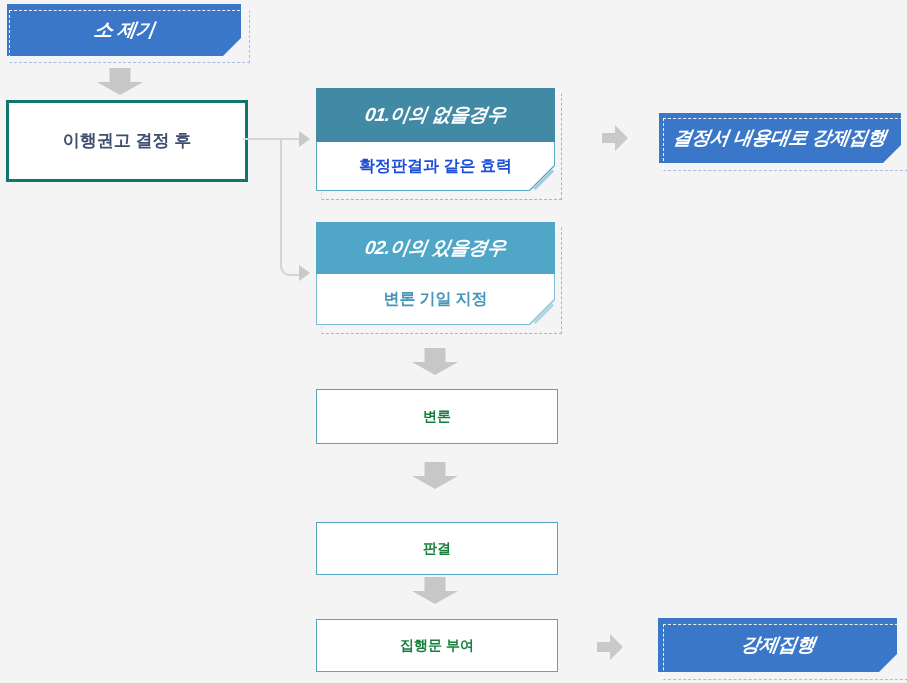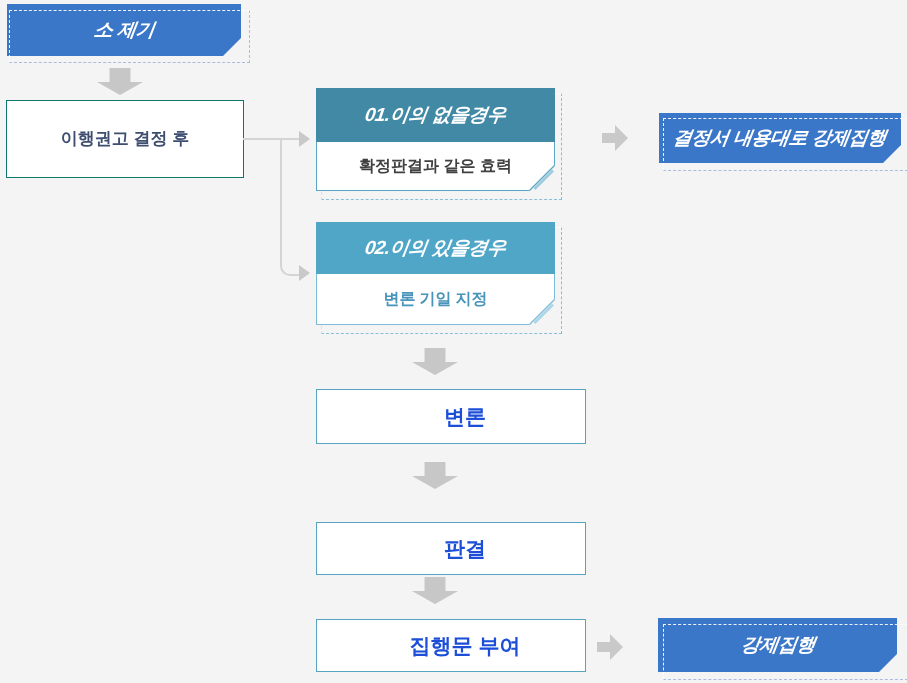--- a/index.html
+++ b/index.html
@@ -21,39 +21,39 @@
   #node-result-no-objection .dash{left:4px;top:5px;width:243px;height:51px;}
   #node-result-no-objection .label{font-size:19px;}
 
   #node-enforcement{left:658px;top:618px;width:239px;height:54px;}
   #node-enforcement .dash{left:5px;top:6px;width:243px;height:54px;}
   #node-enforcement .label{font-size:19px;}
 
   
   .whitebox{position:absolute;background:#fff;display:flex;flex-direction:column;align-items:center;justify-content:center;
     font-weight:bold;text-align:center;}
-  #node-recommendation{left:6px;top:100px;width:236px;height:76px;border:1px solid #0f766e;color:#3e4e70;font-size:17px;line-height:26px;}
-  .stepbox{left:316px;width:240px;border:1px solid #58a3c0;color:#1d4ed8;font-size:21px;padding-left:28px;}
+  #node-recommendation{left:6px;top:100px;width:236px;height:76px;border:3px solid #0f766e;color:#3e4e70;font-size:17px;line-height:26px;}
+  .stepbox{left:316px;width:240px;border:1px solid #58a3c0;color:#15803d;font-size:14px;}
   #node-pleading{top:389px;height:53px;}
   #node-judgment{top:522px;height:51px;}
   #node-writ{top:619px;height:51px;}
 
   
   .option{position:absolute;left:316px;width:239px;}
   .option .dash{position:absolute;left:5px;top:5px;width:239px;height:105px;border:1px dashed;pointer-events:none;
     border-color:rgba(255,255,255,.92) #87bfd8 #87bfd8 #cfe4ee;}
   .option .head{position:relative;display:flex;align-items:center;justify-content:center;color:#fff;font-weight:bold;}
   .option .head .t{font-style:italic;transform:skewX(-8deg);font-size:19px;letter-spacing:-0.5px;}
   .option .body{position:relative;background:#fff;border:1px solid;border-top:none;display:flex;align-items:center;justify-content:center;
     font-weight:bold;font-size:16px;}
   .option .fold{position:absolute;right:-1px;bottom:-1px;width:26px;height:26px;}
 
   #node-case-no-objection{top:88px;height:103px;}
   #node-case-no-objection .head{height:54px;background:#4189a5;}
-  #node-case-no-objection .body{height:48px;border-color:#5aa5c2;color:#404040;}
+  #node-case-no-objection .body{height:48px;border-color:#5aa5c2;color:#1d4ed8;}
 
   #node-case-objection{top:222px;height:103px;}
   #node-case-objection .head{height:52px;background:#50a6c7;}
   #node-case-objection .body{height:50px;border-color:#7cbcd8;color:#4994ba;font-family:Liberation Serif, serif;}
 
   
   .blockarrow{position:absolute;}
 
   
   .cline{position:absolute;background:#d4d4d4;}

